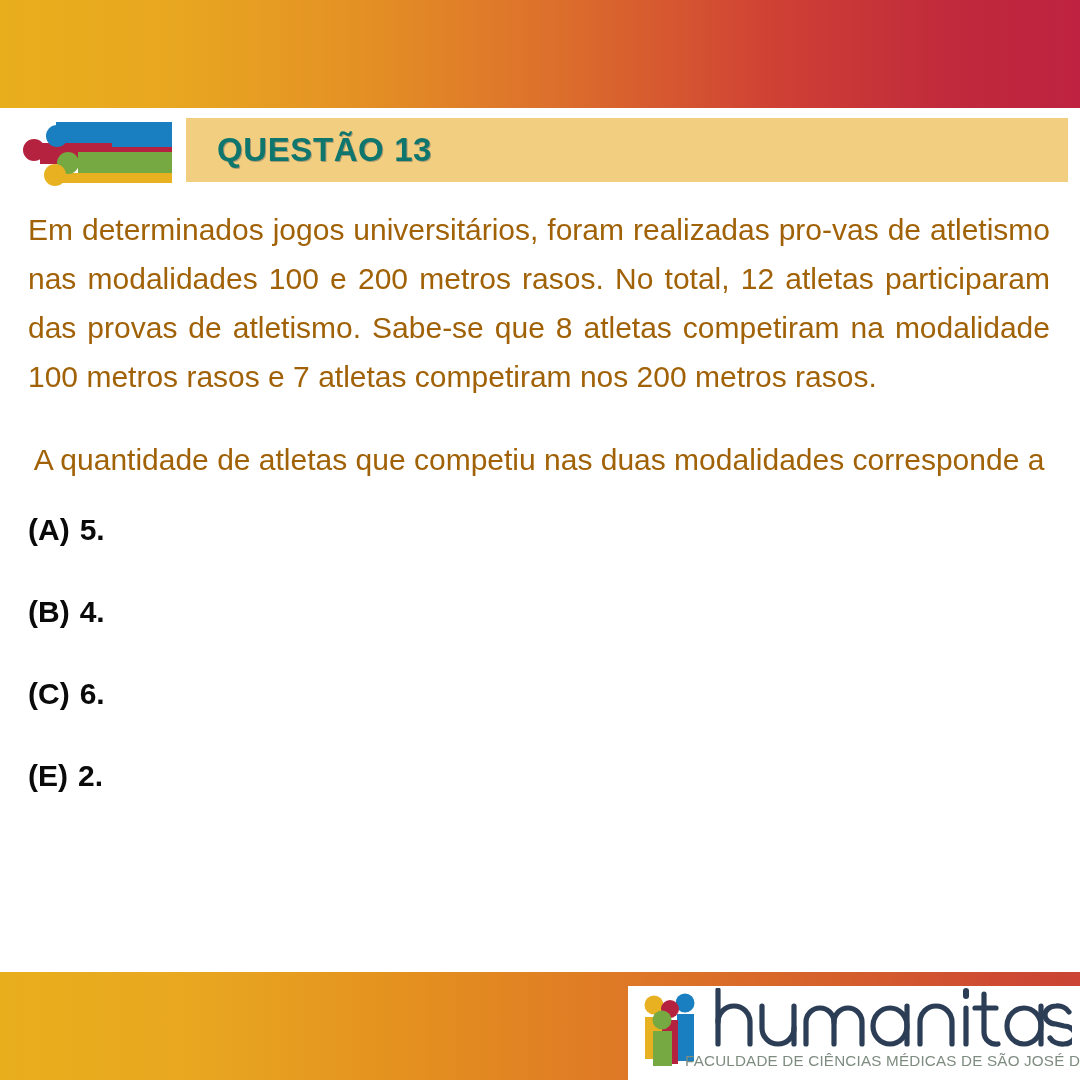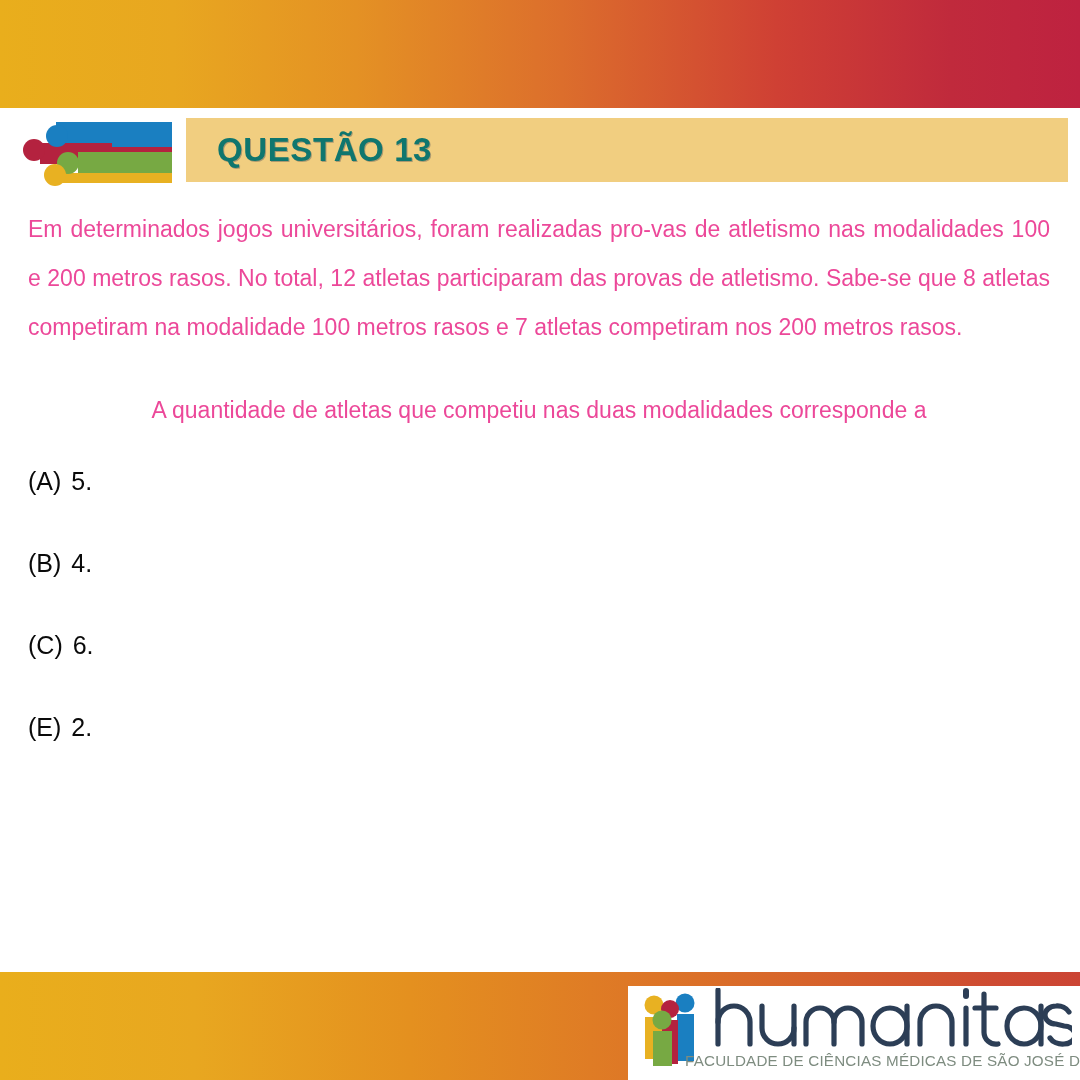--- a/index.html
+++ b/index.html
@@ -74,45 +74,46 @@
   .header-mark svg { display: block; }
 
   
   .content {
     position: absolute;
     left: 28px;
     top: 205px;
     width: 1034px;
   }
   .para {
-    font-size: 23px;
+    font-size: 30px;
     line-height: 49px;
     text-align: justify;
     text-justify: inter-word;
-    color: #ec4899;
+    color: #a16207;
     margin: 0 12px 26px 0;
     hyphens: manual;
   }
   .para.last-para {
     margin-bottom: 34px;
   }
   .para-nojustify {
     text-align: center;
   }
 
   
   .options {
     margin-top: 4px;
   }
   .option {
-    font-size: 25px;
+    font-size: 30px;
     line-height: 40px;
     color: #0a0a0a;
     margin-bottom: 42px;
     white-space: nowrap;
+    font-weight: bold;
   }
   .option .opt-letter { margin-right: 10px; }
 
   
   .bottom-band {
     position: absolute;
     left: 0;
     bottom: 0;
     width: 1080px;
     height: 108px;

